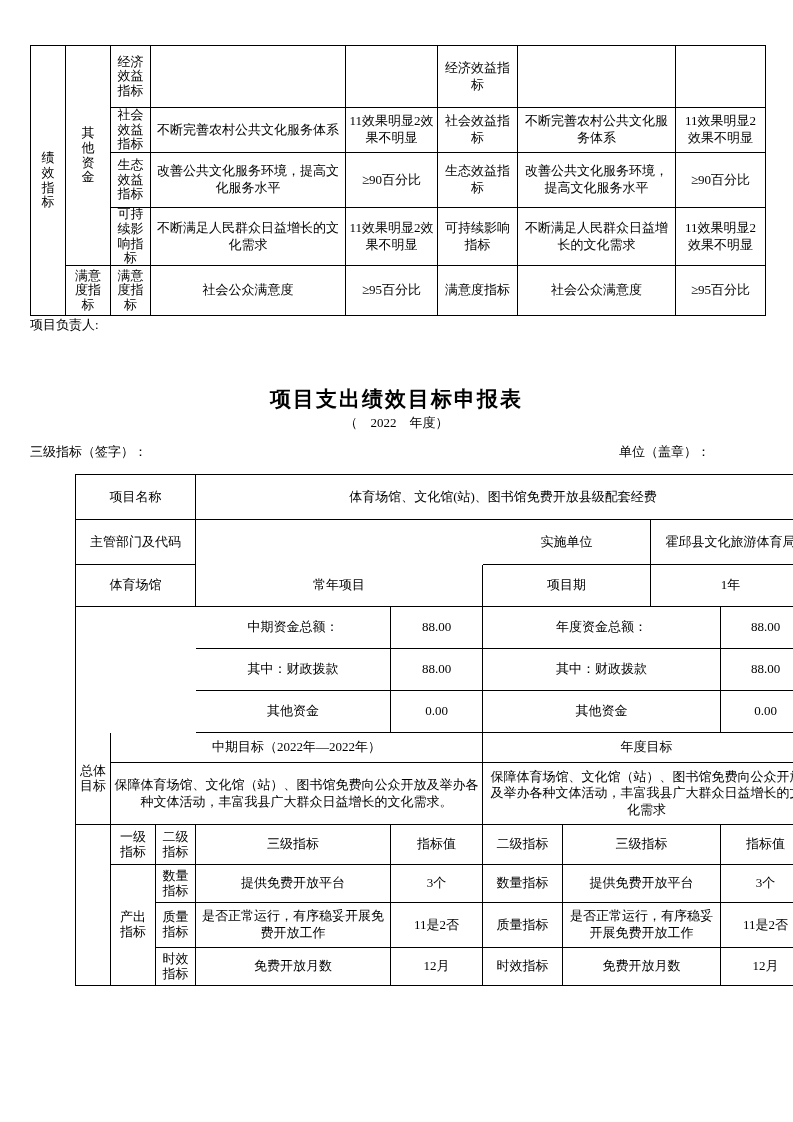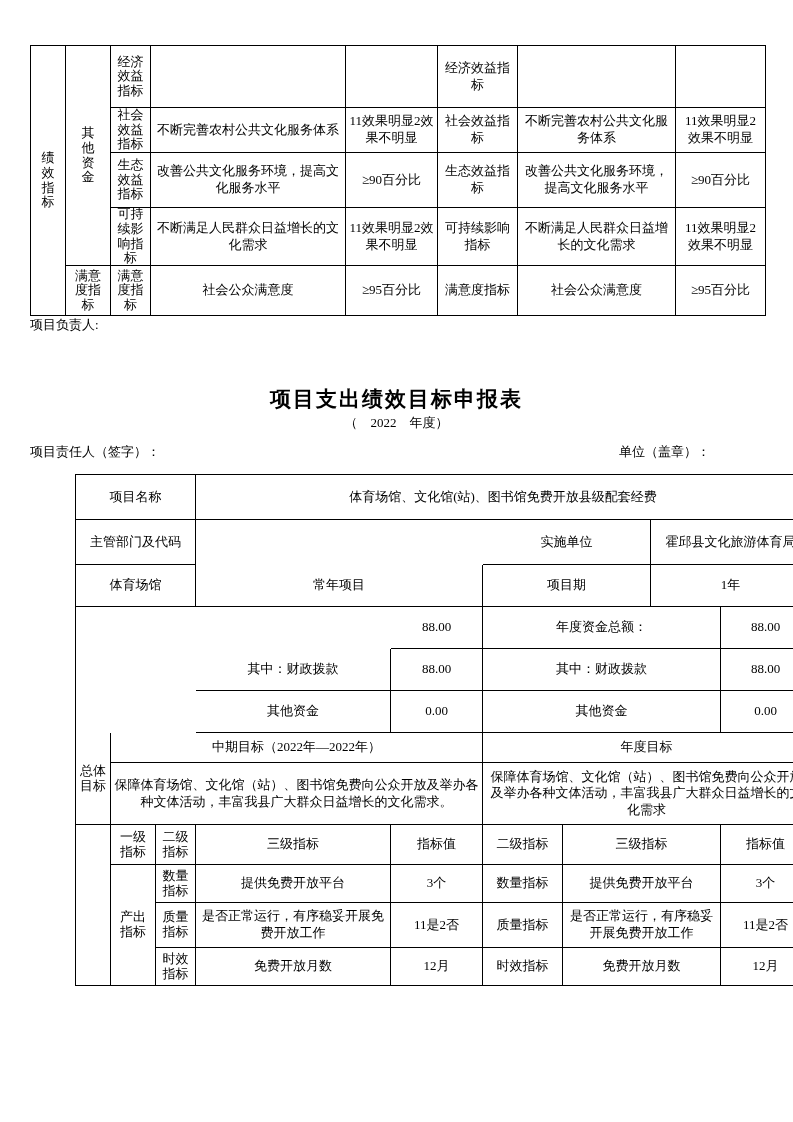--- a/index.html
+++ b/index.html
@@ -98,38 +98,39 @@
     <div style="grid-area:5/6/6/7">满意度指标</div>
     <div style="grid-area:5/7/6/8">社会公众满意度</div>
     <div style="grid-area:5/8/6/9">≥95百分比</div>
   </div>
 
   <div class="footer-label">项目负责人:</div>
 
   <div class="title">项目支出绩效目标申报表</div>
   <div class="subtitle">（　2022　年度）</div>
   <div class="signrow">
-    <span>项目责任人（签字）：</span>
+    <span>三级指标（签字）：</span>
     <span class="unit">单位（盖章）：</span>
   </div>
 
   <div class="g form-grid">
 
     <div style="grid-area:1/1/2/4">项目名称</div>
     <div class="f12" style="grid-area:1/4/2/10">体育场馆、文化馆(站)、图书馆免费开放县级配套经费</div>
 
     <div style="grid-area:2/1/3/4">主管部门及代码</div>
     <div style="grid-area:2/6/3/8">实施单位</div>
     <div class="f12" style="grid-area:2/8/3/10">霍邱县文化旅游体育局</div>
 
     <div style="grid-area:3/1/4/4">体育场馆</div>
     <div style="grid-area:3/4/4/6">常年项目</div>
     <div style="grid-area:3/6/4/8">项目期</div>
     <div style="grid-area:3/8/4/10">1年</div>
 
+    <div class="al" style="grid-area:4/4/5/5">中期资金总额：</div>
     <div class="ar" style="grid-area:4/5/5/6">88.00</div>
     <div class="al" style="grid-area:4/6/5/9">年度资金总额：</div>
     <div class="ar" style="grid-area:4/9/5/10">88.00</div>
 
     <div class="al" style="grid-area:5/4/6/5">其中：财政拨款</div>
     <div class="ar" style="grid-area:5/5/6/6">88.00</div>
     <div style="grid-area:5/6/6/9">其中：财政拨款</div>
     <div class="ar" style="grid-area:5/9/6/10">88.00</div>
 
     <div style="grid-area:6/4/7/5">其他资金</div>

